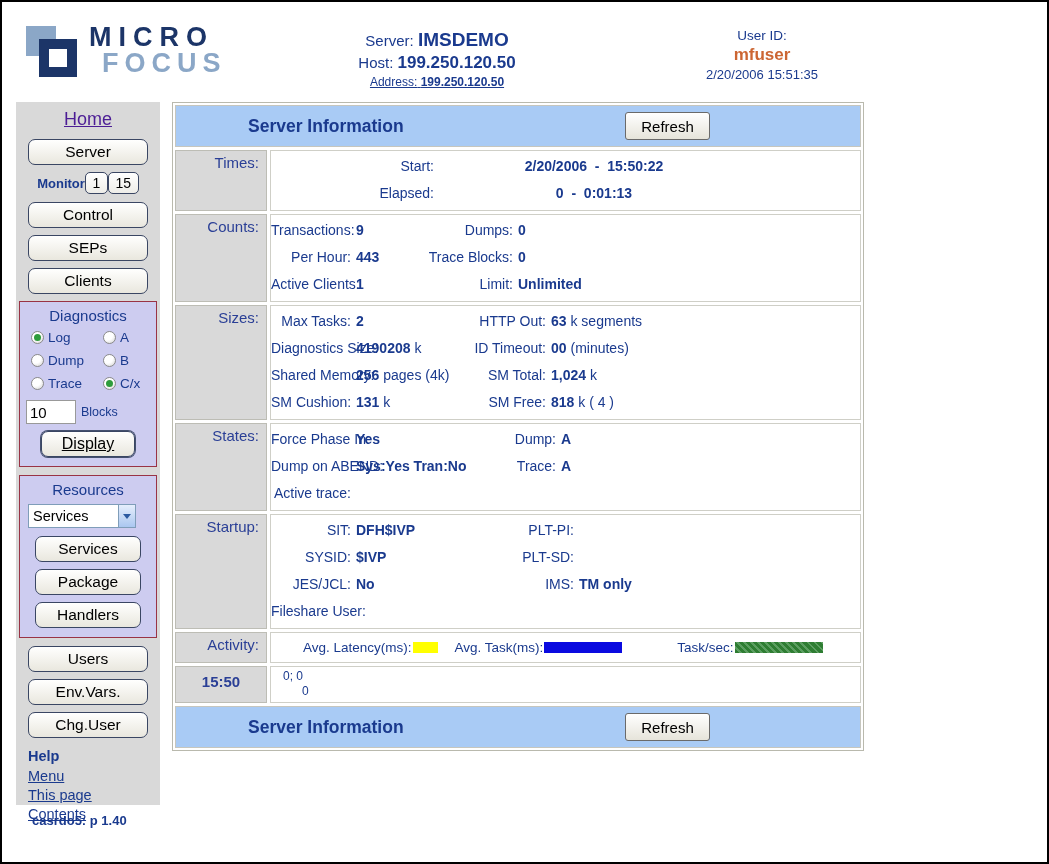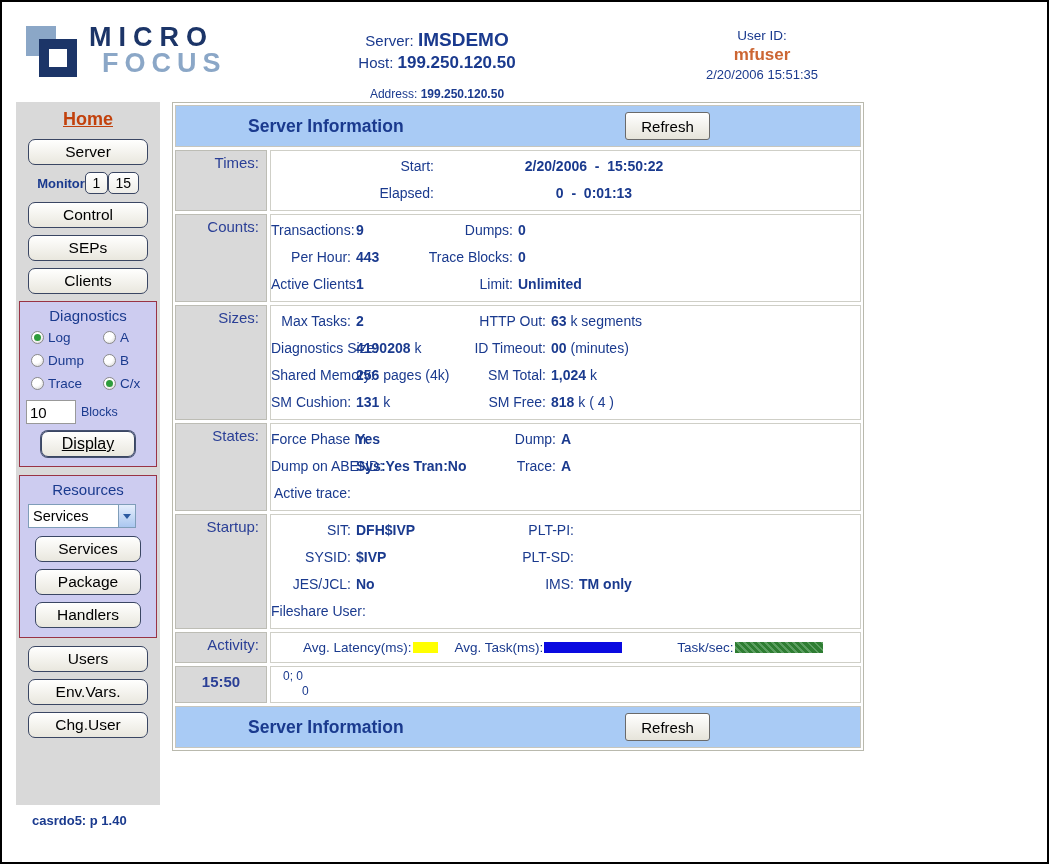--- a/index.html
+++ b/index.html
@@ -15,31 +15,31 @@
   .logo-icon .back { position:absolute; left:0; top:2px; width:30px; height:30px; background:#8ba7c7; }
   .logo-icon .front { position:absolute; left:13px; top:15px; width:38px; height:38px; background:#1c3568; }
   .logo-icon .hole { position:absolute; left:23px; top:25px; width:18px; height:18px; background:#fff; }
   .logo-word1 { font-weight:bold; font-size:27px; letter-spacing:7px; color:#1c3568; line-height:26px; }
   .logo-word2 { font-weight:bold; font-size:27px; letter-spacing:6px; color:#8ba7c7; line-height:26px; margin-left:13px; }
   .center-head { position:absolute; left:280px; top:27px; width:310px; text-align:center; }
   .center-head .l1 { font-size:15px; }
   .center-head .l1 b { font-size:19px; }
   .center-head .l2 { font-size:15px; margin-top:2px; }
   .center-head .l2 b { font-size:17px; }
-  .center-head .l3 { font-size:12px; margin-top:14px; }
+  .center-head .l3 { font-size:12px; margin-top:2px;text-decoration:underline; }
   .center-head .l3 b { font-size:12px; }
   .user-head { position:absolute; left:655px; top:26px; width:210px; text-align:center; }
   .user-head .uid { font-size:13.5px; }
   .user-head .uval { font-size:17px; font-weight:bold; color:#cc6633; margin-top:2px; }
   .user-head .ts { font-size:13px; margin-top:2px; }
   
   .sidebar { position:absolute; left:14px; top:100px; width:144px; height:703px;
     background:#d9d9d9; box-sizing:border-box; padding-top:7px; }
-  .home { display:block; text-align:center; font-size:18px; font-weight:bold;
-    color:#c2410c; text-decoration:underline; margin:0 0 9px; cursor:pointer; }
+  .home { display:block; text-align:center; font-size:18px; font-weight:normal;
+    color:#4c1d95; text-decoration:underline; margin:0 0 9px; cursor:pointer; }
   .sbtn { display:block; width:120px; margin:0 auto 7px; padding:3px 0; text-align:center;
     font-size:15.5px; color:#000; background:linear-gradient(#fffffe,#e9e7de);
     border:1px solid #3a4663; border-radius:7px; font-family:"Liberation Sans",sans-serif; cursor:pointer; }
   .monitor-row { display:flex; align-items:center; justify-content:center; margin:1px 0 8px; }
   .monitor-row .mlab { font-size:13px; font-weight:bold; color:#1a3a8e; }
   .mininput { height:20px; border:1px solid #3a4663; border-radius:5px; text-align:center;
     font-size:14px; background:linear-gradient(#fff,#eeede8); font-family:"Liberation Sans",sans-serif; padding:0; }
   .min1 { width:21px; } .min2 { width:29px; }
   .panel { margin:3px 3px 8px; border:1px solid #993345; background:#cdccf0; padding:5px 4px 9px; }
   .panel-title { text-align:center; color:#1a3a8e; font-size:15px; margin-bottom:6px; }
@@ -188,20 +188,26 @@
     </div>
     <button class="sbtn rbtn">Services</button>
     <button class="sbtn rbtn">Package</button>
     <button class="sbtn rbtn" style="margin-bottom:0">Handlers</button>
   </div>
 
   <button class="sbtn">Users</button>
   <button class="sbtn">Env.Vars.</button>
   <button class="sbtn">Chg.User</button>
 
+  <div class="help-block">
+    <div class="help-title">Help</div>
+    <a class="slink">Menu</a>
+    <a class="slink">This page</a>
+    <a class="slink">Contents</a>
+  </div>
 </div>
 
 <div class="casr">casrdo5: p 1.40</div>
 
 <div class="main">
   <div class="mtable">
 
     <div class="bluebar">
       <span class="btitle">Server Information</span>
       <button class="refresh-btn">Refresh</button>

